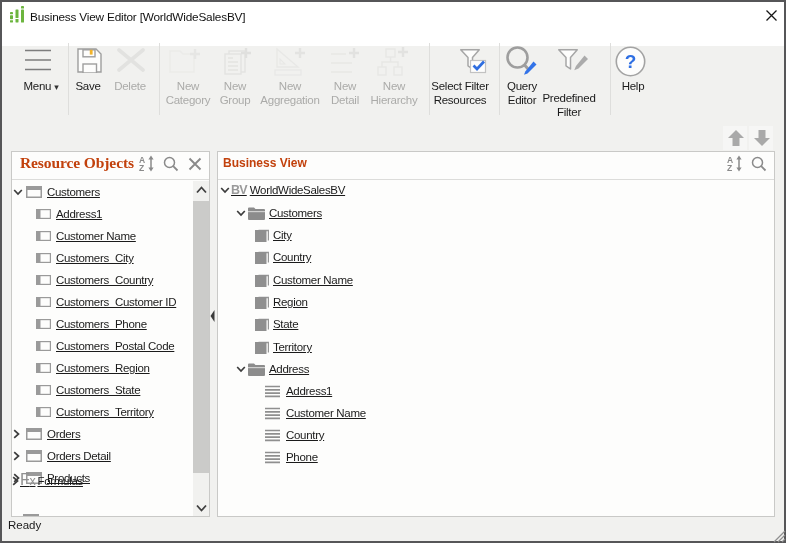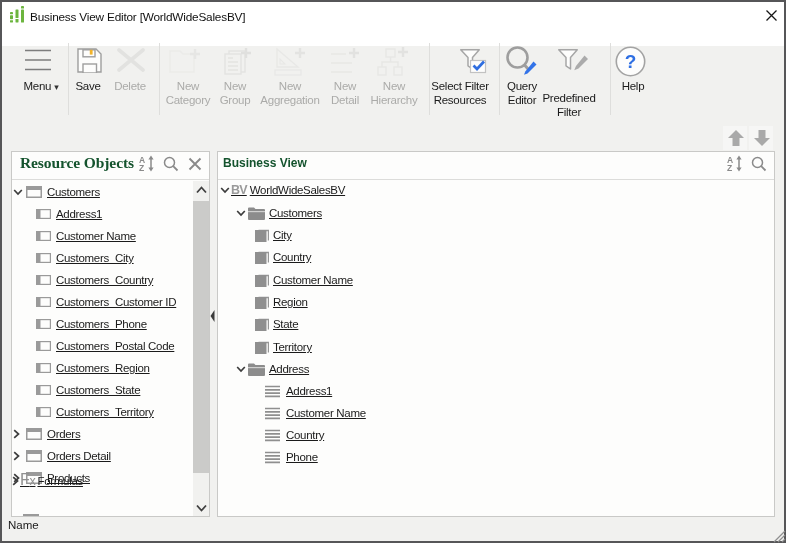--- a/index.html
+++ b/index.html
@@ -12,21 +12,21 @@
 .appicon { position:absolute; left:6px; top:2px; }
 .title { position:absolute; left:28px; top:8px; font-size:11.8px; letter-spacing:-0.2px; color:#111; }
 .closex { position:absolute; left:763px; top:7px; }
 .ticon { position:absolute; }
 .tlabel { position:absolute; font-size:11.5px; letter-spacing:-0.25px; line-height:13.5px; color:#1b1b1b; white-space:nowrap; text-align:center; }
 .dis { color:#ababa9; }
 .tsep { position:absolute; top:41px; width:1px; height:72px; background:#dededc; }
 
 .panel { position:absolute; background:#fdfdfc; border:1px solid #c9c9c7; overflow:hidden; }
 .phead { position:absolute; left:0; top:0; right:0; height:28px; border-bottom:1px solid #dcdcda; }
-.ptitle { position:absolute; top:6px; color:#14532d; }
+.ptitle { position:absolute; top:6px; color:#c2410c; }
 .row { position:absolute; height:22px; display:flex; align-items:center; font-size:11.5px; letter-spacing:-0.3px; color:#1b1b1b; white-space:nowrap;text-decoration:underline; }
 .row svg { flex:none; }
 
 .sbar { position:absolute; background:#f1f1ef; }
 .sthumb { position:absolute; background:#cbcbc9; }
 .status { position:absolute; left:6px; top:517px; font-size:11.5px; color:#1b1b1b; }
 </style>
 </head>
 <body>
 <div class="win">
@@ -312,19 +312,19 @@
           <path d="M0 1.5 H15 M0 4.8 H15 M0 8.1 H15 M0 11.4 H15" stroke="#8f8f8f" stroke-width="1.7"></path>
         </svg>Customer Name</div>
     <div class="row" style="left:47px;top:272px"><svg width="15" height="13" viewBox="0 0 15 13" style="margin-right:6px">
           <path d="M0 1.5 H15 M0 4.8 H15 M0 8.1 H15 M0 11.4 H15" stroke="#8f8f8f" stroke-width="1.7"></path>
         </svg>Country</div>
     <div class="row" style="left:47px;top:294px"><svg width="15" height="13" viewBox="0 0 15 13" style="margin-right:6px">
           <path d="M0 1.5 H15 M0 4.8 H15 M0 8.1 H15 M0 11.4 H15" stroke="#8f8f8f" stroke-width="1.7"></path>
         </svg>Phone</div>
   </div>
 
-  <div class="status">Name</div>
+  <div class="status">Ready</div>
 
   <svg style="position:absolute;left:771px;top:528px" width="13" height="13" viewBox="0 0 13 13">
     <path d="M12 1 L1 12 M12 5 L5 12 M12 9 L9 12" stroke="#8f8f8f" stroke-width="1.2"></path>
   </svg>
 
 </div>
 
 </body></html>

